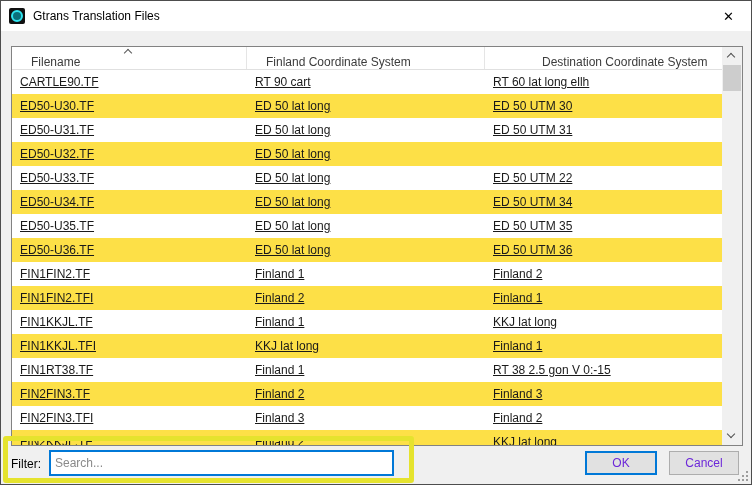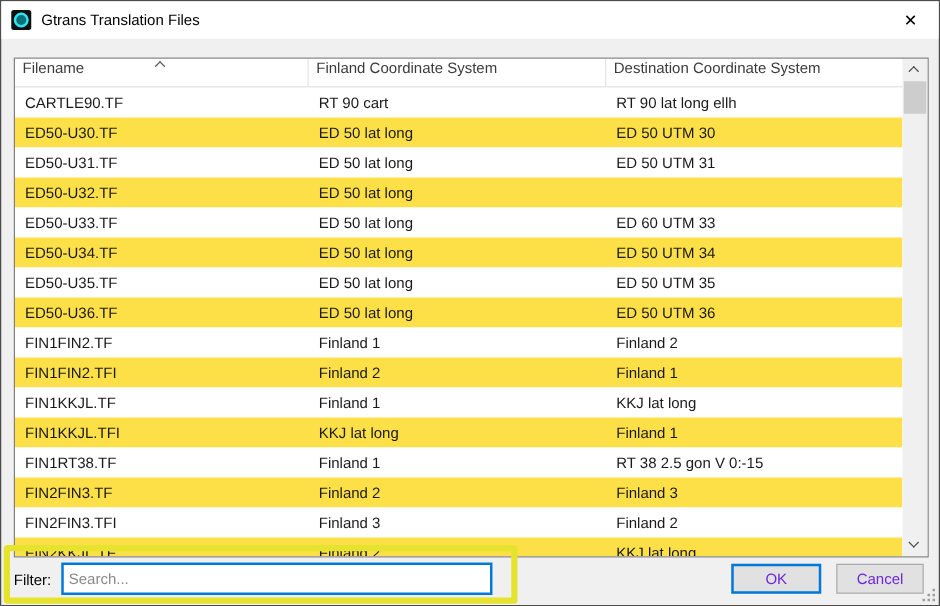--- a/index.html
+++ b/index.html
@@ -34,41 +34,41 @@
   
   .listview {
     position:absolute; left:10px; top:45px; width:732px; height:400px;
     background:#fff; border:1px solid #828282; overflow:hidden;
   }
   .lv-header {
     position:absolute; top:0; left:0; right:20px; height:23px;
     background:#fff; border-bottom:1px solid #e0e0e0; display:flex;
   }
   .lv-hcell {
-    position:relative; height:100%; display:flex; align-items:flex-start;
-    padding-left:6px; color:#3c3c3c; border-right:1px solid #e5e5e5;
+    position:relative; height:100%; display:flex; align-items:flex-end;
+    padding-left:19px; color:#3c3c3c; border-right:1px solid #e5e5e5;
   }
   .lv-hcell:nth-child(1) { width:235px; }
   .lv-hcell:nth-child(2) { width:238px; }
-  .lv-hcell:nth-child(3) { flex:1; border-right:none; }
+  .lv-hcell:nth-child(3) { flex:1; border-right:none;margin-left:38px; }
   .sort-caret {
     position:absolute; top:2px; left:50%; margin-left:-4px;
     width:7px; height:7px;
   }
   .sort-caret::before {
     content:""; position:absolute; top:1px; left:0;
     width:5px; height:5px; border-left:1px solid #595959; border-top:1px solid #595959;
     transform:rotate(45deg);
   }
   .lv-rows { position:absolute; top:23px; left:0; right:20px; bottom:0; overflow:hidden; }
   .lv-row { display:flex; height:24px; background:#fff; }
   .lv-row.alt { background:#fde047; }
   .lv-cell {
     height:100%; display:flex; align-items:center; padding-left:8px;
-    overflow:hidden; white-space:nowrap;
+    overflow:hidden; white-space:nowrap;text-decoration:underline;
   }
   .lv-cell.c0 { width:235px; }
   .lv-cell.c1 { width:238px;text-align:center; }
   .lv-cell.c2 { flex:1; }
 
   
   .scrollbar {
     position:absolute; top:0; right:0; bottom:0; width:20px; background:#f0f0f0;
   }
   .sb-btn { position:absolute; left:0; width:20px; height:17px; }
@@ -143,40 +143,40 @@
       </div>
       <div class="lv-hcell">
         <span>Destination Coordinate System</span>
       </div>
     </div>
 
     <div class="lv-rows">
         <div class="lv-row">
           <div class="lv-cell c0">CARTLE90.TF</div>
           <div class="lv-cell c1">RT 90 cart</div>
-          <div class="lv-cell c2">RT 90 lat long ellh</div>
+          <div class="lv-cell c2">RT 60 lat long ellh</div>
         </div>
         <div class="lv-row alt">
           <div class="lv-cell c0">ED50-U30.TF</div>
           <div class="lv-cell c1">ED 50 lat long</div>
           <div class="lv-cell c2">ED 50 UTM 30</div>
         </div>
         <div class="lv-row">
           <div class="lv-cell c0">ED50-U31.TF</div>
           <div class="lv-cell c1">ED 50 lat long</div>
           <div class="lv-cell c2">ED 50 UTM 31</div>
         </div>
         <div class="lv-row alt">
           <div class="lv-cell c0">ED50-U32.TF</div>
           <div class="lv-cell c1">ED 50 lat long</div>
         </div>
         <div class="lv-row">
           <div class="lv-cell c0">ED50-U33.TF</div>
           <div class="lv-cell c1">ED 50 lat long</div>
-          <div class="lv-cell c2">ED 60 UTM 33</div>
+          <div class="lv-cell c2">ED 50 UTM 22</div>
         </div>
         <div class="lv-row alt">
           <div class="lv-cell c0">ED50-U34.TF</div>
           <div class="lv-cell c1">ED 50 lat long</div>
           <div class="lv-cell c2">ED 50 UTM 34</div>
         </div>
         <div class="lv-row">
           <div class="lv-cell c0">ED50-U35.TF</div>
           <div class="lv-cell c1">ED 50 lat long</div>
           <div class="lv-cell c2">ED 50 UTM 35</div>

